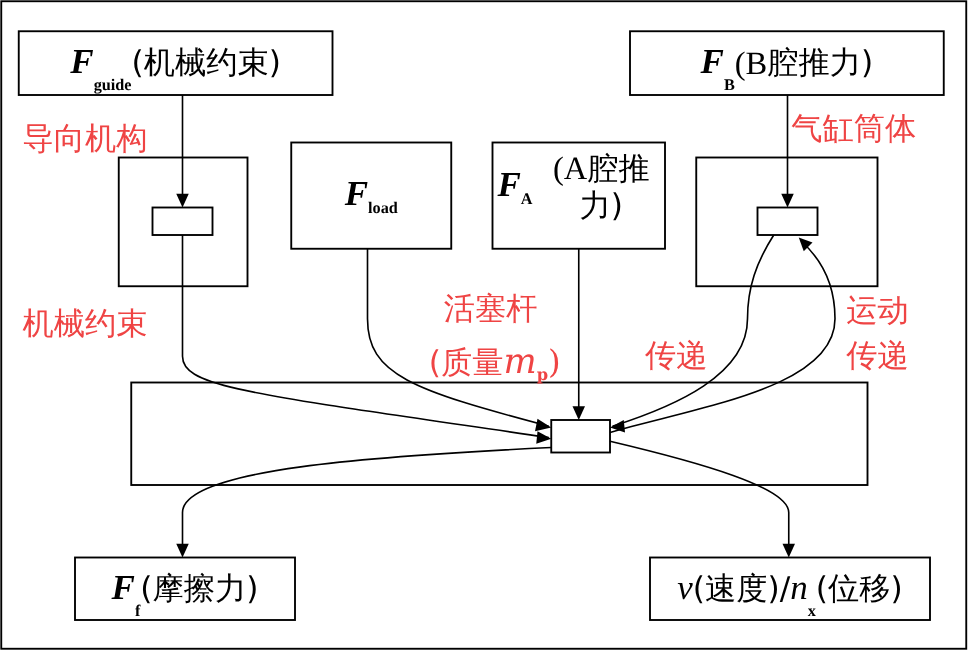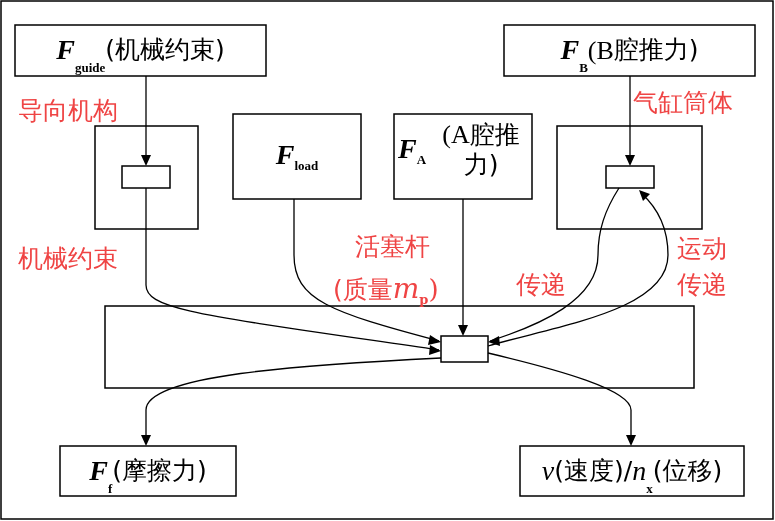--- a/index.html
+++ b/index.html
@@ -102,21 +102,21 @@
       <span class="symi">n</span>
       <span class="sub">x</span>
       <span class="cjk">(位移)</span>
   </div>
 
   <div class="lbl cjk" style="left:18px;top:98px;">导向机构</div>
   <div class="lbl cjk" style="left:18px;top:246px;">机械约束</div>
   <div class="lbl cjk" style="left:633px;top:90px;">气缸筒体</div>
 
   <div class="lbl cjk" style="left:355px;top:236px;font-family:Liberation Mono, monospace;">活塞杆</div>
-  <div class="lbl" style="left:333px;top:275px;">
+  <div class="lbl" style="left:343px;top:275px;">
     <span class="cjk">(质量</span><span class="symi">m</span><span class="sub">p</span><span>)</span>
   </div>
 
   <div class="lbl cjk" style="left:516px;top:272px;">传递</div>
 
   <div class="lbl cjk" style="left:677px;top:236px;">运动</div>
   <div class="lbl cjk" style="left:677px;top:272px;">传递</div>
 </div>
 
 </body></html>

